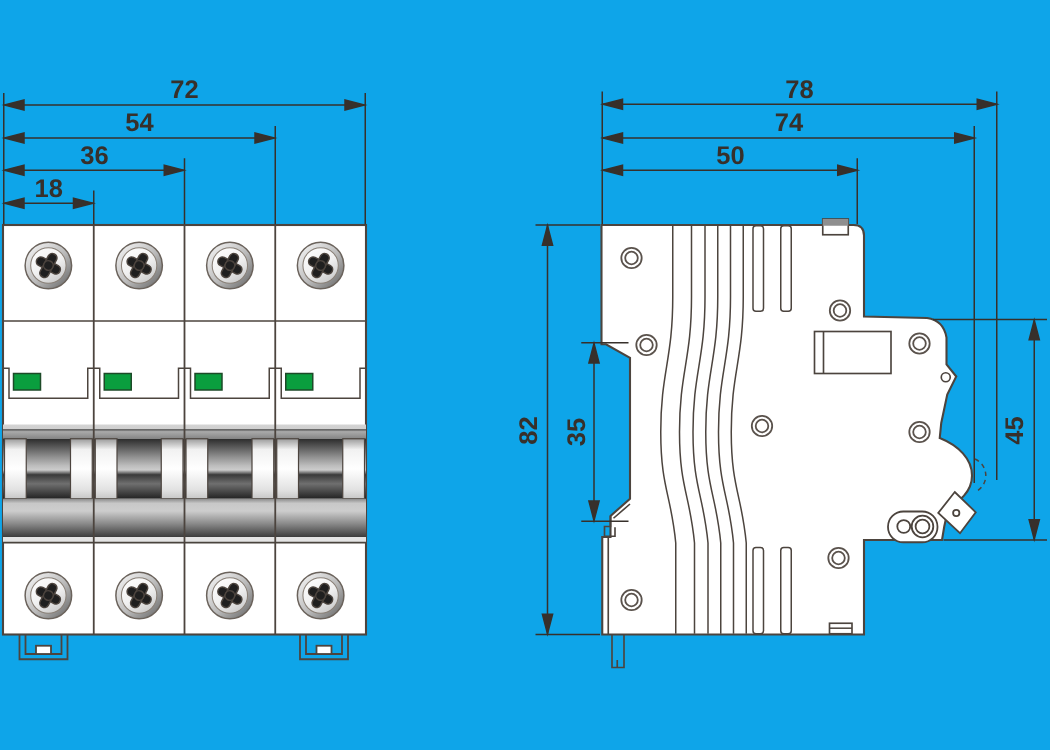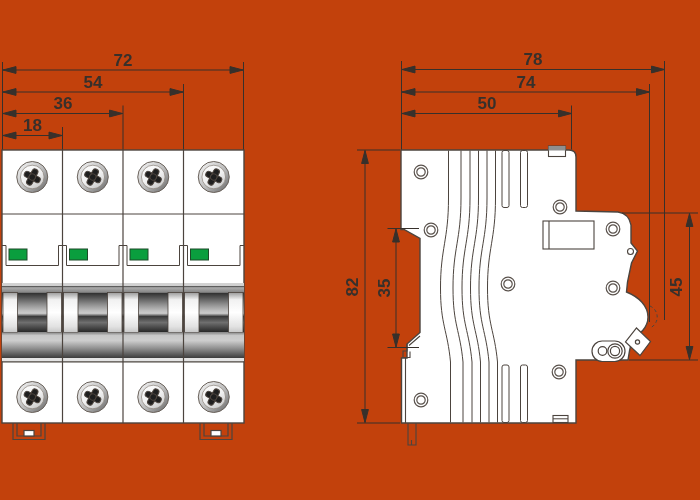--- a/index.html
+++ b/index.html
@@ -1,16 +1,16 @@
 <!DOCTYPE html>
 <html><head>
 <meta charset="utf-8">
 <style>
   html,body{margin:0;padding:0;background:#ffffff;}
-  .canvas{position:relative;width:700px;height:500px;background:#c2410c;overflow:hidden;}
+  .canvas{position:relative;width:700px;height:500px;background:#0ea5e9;overflow:hidden;}
   svg{position:absolute;left:0;top:0;}
   text.dim{font-family:"Liberation Sans",sans-serif;font-weight:bold;font-size:17px;fill:#37302b;}
 </style>
 </head>
 <body>
 
 <div class="canvas">
 <svg width="700" height="500" viewBox="0 0 700 500">
   <defs>
     <path id="arr" d="M0,0 L13,-3.4 L13,3.4 Z"></path>

